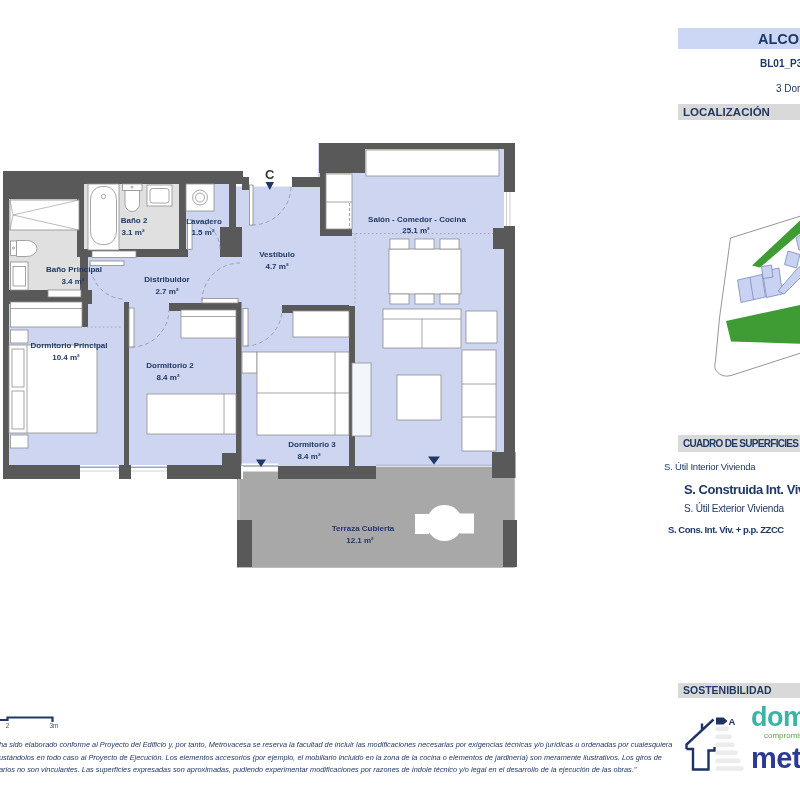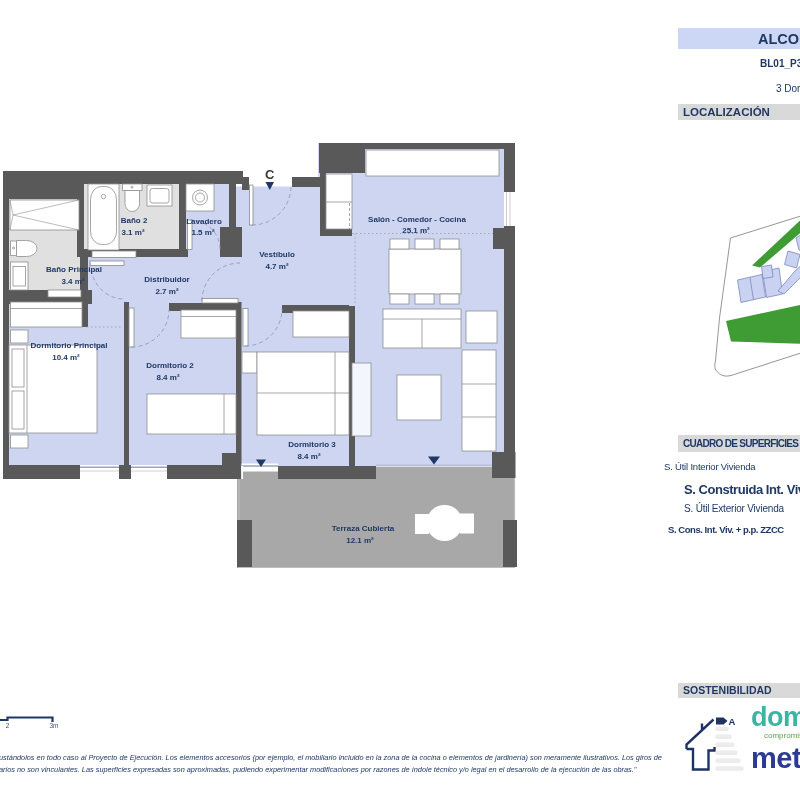--- a/index.html
+++ b/index.html
@@ -33,20 +33,21 @@
 <div class="navy" style="position:absolute;left:668px;top:524px;font-size:9.5px;letter-spacing:-0.45px;font-weight:bold;white-space:nowrap;">S. Cons. Int. Viv. + p.p. ZZCC</div>
 
 <div class="bar" style="top:683px;height:15px;font-size:10.5px;line-height:15px;padding-left:5px;">SOSTENIBILIDAD</div>
 
 <div style="position:absolute;left:751px;top:702px;font-size:27px;font-weight:bold;color:#3cb4a4;white-space:nowrap;letter-spacing:-0.5px;">domum</div>
 
 <div style="position:absolute;left:764px;top:731px;font-size:8px;color:#5aa646;white-space:nowrap;">compromiso verde</div>
 
 <div style="position:absolute;left:751px;top:742px;font-size:29px;font-weight:bold;color:#2c3a94;white-space:nowrap;letter-spacing:-0.5px;">metrovacesa</div>
 
+<div class="navy" style="position:absolute;left:-1px;top:740px;font-size:7.35px;font-style:italic;white-space:nowrap;">ha sido elaborado conforme al Proyecto del Edificio y, por tanto, Metrovacesa se reserva la facultad de incluir las modificaciones necesarias por exigencias técnicas y/o jurídicas u ordenadas por cualesquiera</div>
 
 <div class="navy" style="position:absolute;left:-1px;top:765px;font-size:7.35px;font-style:italic;white-space:nowrap;">arios no son vinculantes. Las superficies expresadas son aproximadas, pudiendo experimentar modificaciones por razones de índole técnico y/o legal en el desarrollo de la ejecución de las obras."</div>
 
 <div class="navy" style="position:absolute;left:-1px;top:752.5px;font-size:7.35px;font-style:italic;white-space:nowrap;">ustándolos en todo caso al Proyecto de Ejecución. Los elementos accesorios (por ejemplo, el mobiliario incluido en la zona de la cocina o elementos de jardinería) son meramente ilustrativos. Los giros de</div>
 
 <svg width="800" height="800" viewBox="0 0 800 800" style="position:absolute;left:0;top:0;">
 <g>
 
 <rect x="8" y="180" width="76" height="116" fill="#e0e0e0"></rect>
 

